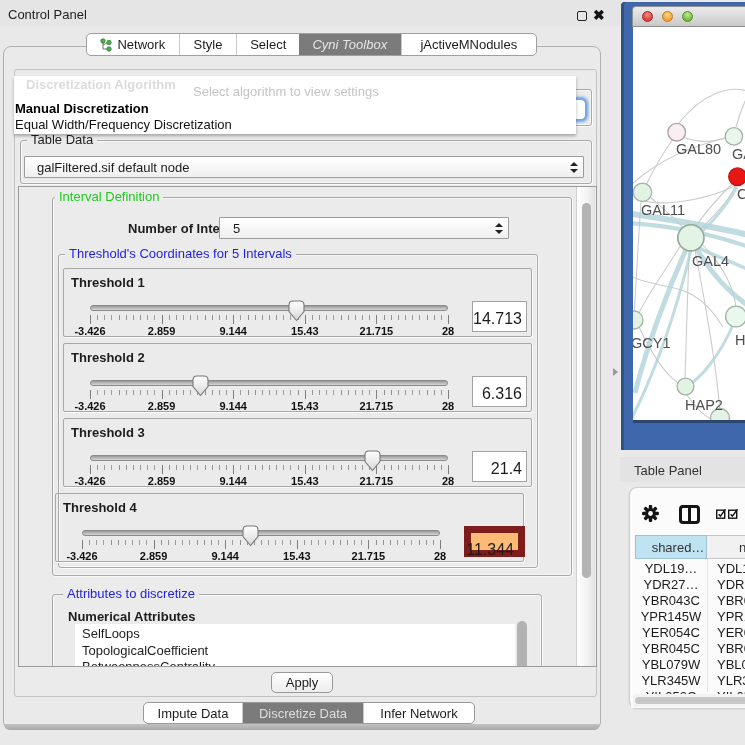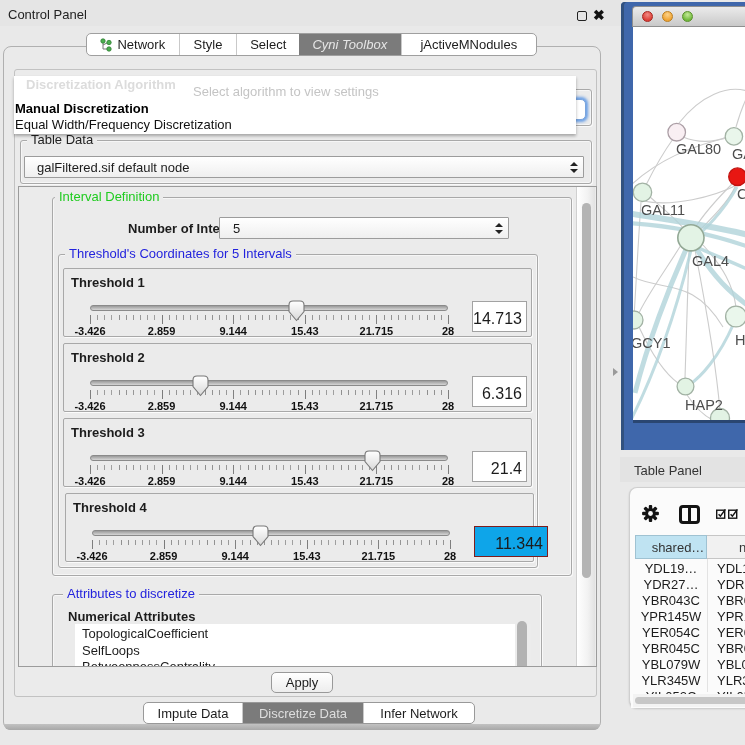--- a/index.html
+++ b/index.html
@@ -156,51 +156,51 @@
           <linearGradient id="tg" x1="0" y1="0" x2="0" y2="1">
             <stop offset="0" stop-color="#ffffff"></stop>
             <stop offset="1" stop-color="#d8d8d8"></stop>
           </linearGradient>
         </defs>
       </svg>
       <div class="abs" style="left:408px;top:32px;width:55px;height:31px;background:#fff;border:1px solid #a2a2a2;">
         <span class="abs" style="right:4px;top:8px;font-size:16px;">21.4</span>
       </div>
     </div>
-<div class="abs" style="left:46px;top:306px;width:469px;height:69px;border:1px solid #a8a8a8;border-radius:2px;box-shadow:1px 1px 0 rgba(255,255,255,0.8);">
+<div class="abs" style="left:36px;top:306px;width:469px;height:69px;border:1px solid #a8a8a8;border-radius:2px;box-shadow:1px 1px 0 rgba(255,255,255,0.8);">
       <div class="abs b13" style="left:7px;top:6px;">Threshold 4</div>
       <div class="abs" style="left:26px;top:36px;width:358px;height:6px;background:linear-gradient(#9a9a9a,#d6d6d6);border:1px solid #8a8a8a;border-radius:3.5px;"></div>
       <div class="abs" style="left:26px;top:46px;width:359px;height:5px;background:repeating-linear-gradient(90deg,#a0a0a0 0,#8e8e8e 1px,transparent 1px,transparent 7.16px);"></div>
       <div class="abs" style="left:26px;top:46px;width:359px;height:9px;background:repeating-linear-gradient(90deg,#828282 0,#7a7a7a 1px,transparent 1px,transparent 71.6px);"></div>
       <span class="abs" style="left:-4.0px;top:56px;width:60px;text-align:center;font-size:11px;font-weight:bold;color:#111;">-3.426</span>
       <span class="abs" style="left:67.6px;top:56px;width:60px;text-align:center;font-size:11px;font-weight:bold;color:#111;">2.859</span>
       <span class="abs" style="left:139.2px;top:56px;width:60px;text-align:center;font-size:11px;font-weight:bold;color:#111;">9.144</span>
       <span class="abs" style="left:210.8px;top:56px;width:60px;text-align:center;font-size:11px;font-weight:bold;color:#111;">15.43</span>
       <span class="abs" style="left:282.4px;top:56px;width:60px;text-align:center;font-size:11px;font-weight:bold;color:#111;">21.715</span>
       <span class="abs" style="left:354.0px;top:56px;width:60px;text-align:center;font-size:11px;font-weight:bold;color:#111;">28</span>
       <svg class="abs" width="17" height="22" viewBox="0 0 17 22" style="left:185.5px;top:31px;">
         <path d="M 1 5 Q 1 1 5 1 L 12 1 Q 16 1 16 5 L 16 11.5 L 8.5 20.5 L 1 11.5 Z" fill="url(#tg)" stroke="#787878" stroke-width="1.1"></path>
         <defs>
           <linearGradient id="tg" x1="0" y1="0" x2="0" y2="1">
             <stop offset="0" stop-color="#ffffff"></stop>
             <stop offset="1" stop-color="#d8d8d8"></stop>
           </linearGradient>
         </defs>
       </svg>
-      <div class="abs" style="left:408px;top:32px;width:74px;height:31px;background:#0ea5e9;border:1px solid #7f1d1d;">
+      <div class="abs" style="left:408px;top:32px;width:61px;height:31px;background:#fdba74;border:7px solid #7f1d1d;">
         <span class="abs" style="right:4px;top:8px;font-size:16px;">11.344</span>
       </div>
     </div>
 <div class="group" style="left:33px;top:407px;width:490px;height:140px;">
       <span class="gtitle" style="left:10px;color:#2323dd;">Attributes to discretize</span>
     </div>
 <div class="abs b13" style="left:49px;top:422px;">Numerical Attributes</div>
 <div class="abs" style="left:56px;top:437px;width:440px;height:60px;background:#fff;padding-top:2px;">
+      <div style="height:16.5px;font-size:13px;padding-left:7px;">SelfLoops</div>
       <div style="height:16.5px;font-size:13px;padding-left:7px;">TopologicalCoefficient</div>
-      <div style="height:16.5px;font-size:13px;padding-left:7px;">SelfLoops</div>
       <div style="height:16.5px;font-size:13px;padding-left:7px;">BetweennessCentrality</div>
     </div>
 <div class="abs" style="left:496px;top:437px;width:16px;height:60px;background:#ececec;"></div>
 <div class="abs" style="left:498px;top:434px;width:10px;height:60px;background:#b2b2b2;border-radius:5px;"></div>
 <div class="abs" style="left:557px;top:0px;width:19px;height:479px;background:linear-gradient(90deg,#ffffff,#f2f2f2 60%,#e2e2e2);border-left:1px solid #d0d0d0;"></div>
 <div class="abs" style="left:563px;top:16px;width:9px;height:375px;background:#b4b4b4;border-radius:4.5px;"></div>
 </div>
 
 <div class="abs" style="left:271px;top:672px;width:62px;height:21px;background:linear-gradient(#ffffff,#ededed);border:1px solid #999;border-radius:5px;text-align:center;"><span class="t13" style="line-height:19px;">Apply</span></div>
 

